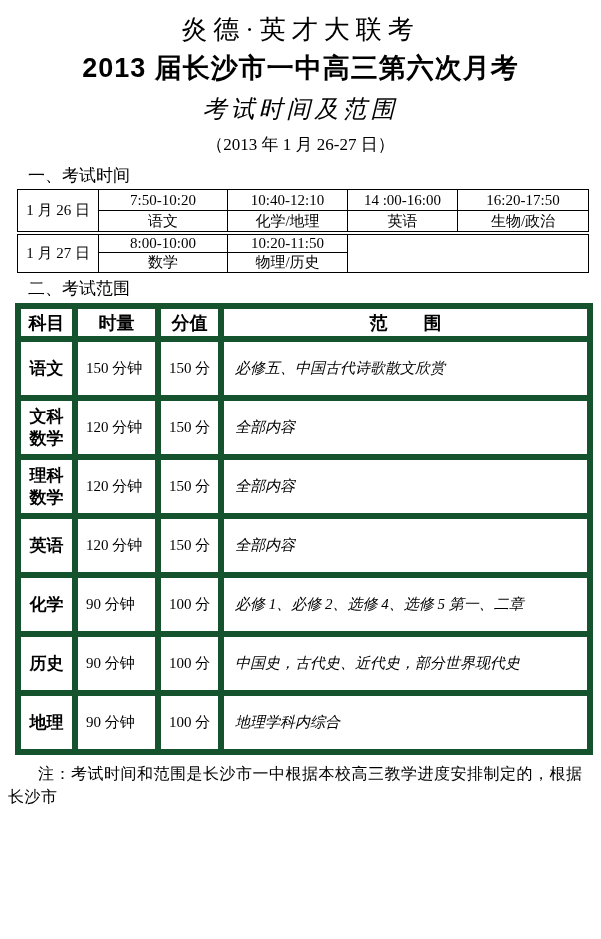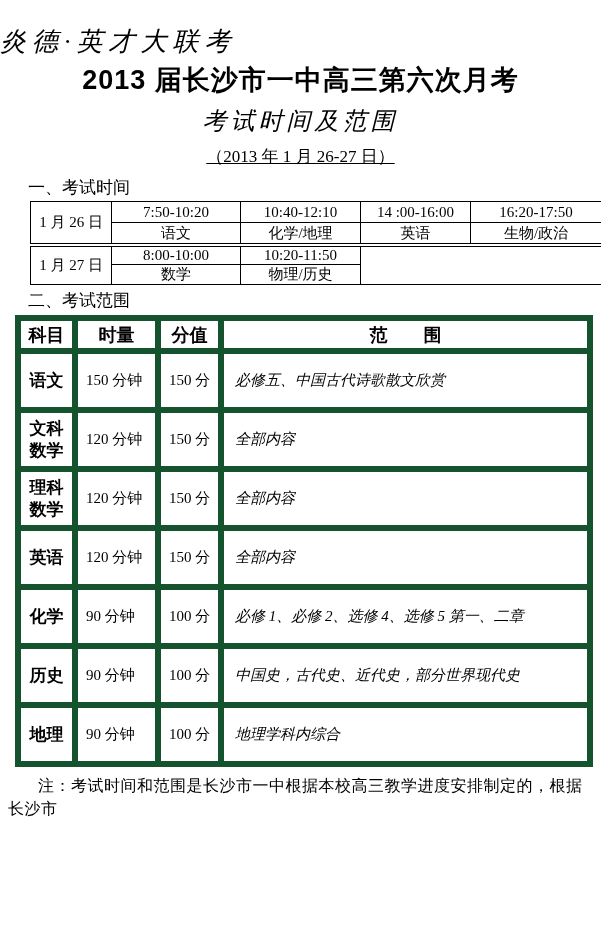--- a/index.html
+++ b/index.html
@@ -5,44 +5,44 @@
   html, body { margin:0; padding:0; }
   body {
     width:601px; height:939px; background:#ffffff; color:#000000;
     font-family:"Liberation Serif","DejaVu Serif",serif;
     overflow:hidden;
   }
   .page { width:601px; height:939px; position:relative; }
 
   
   .brand {
-    padding-top:24px; 
-    font-style:italic; font-size:26px; letter-spacing:6px;
+    padding-top:12px; text-align:center;
+    font-size:26px; letter-spacing:6px;
   }
   .doc-title {
     margin:3px 0 0 0; text-align:center;
     font-family:"Liberation Sans","DejaVu Sans",sans-serif;
     font-weight:bold; font-size:27px; letter-spacing:1px;
   }
   .subtitle {
     margin-top:7px; text-align:center;
     font-style:italic; font-size:24px; letter-spacing:4px;
   }
-  .daterange { margin-top:8px; text-align:center; font-size:17px;text-decoration:underline; }
+  .daterange { margin-top:8px; text-align:center; font-size:17px; }
 
   .sec-heading {
     font-family:"Liberation Sans","DejaVu Sans",sans-serif;
     font-size:17px; margin:8px 0 2px 28px;
   }
   .sec-heading.second { margin-top:4px; margin-bottom:3px; }
 
   
   .t1 {
     border-collapse:collapse; table-layout:fixed;
-    margin-left:30px; width:571px;
+    margin-left:17px; width:571px;
   }
   .t1 td {
     border:1px solid #000; text-align:center; vertical-align:middle;
     font-size:15px; padding:0; height:20px; overflow:hidden;
   }
   .t1.day2 { margin-top:2px; }
   .t1.day2 td { height:17px; }
   .t1 td.empty-cell { border:1px solid #000; }
 
   

